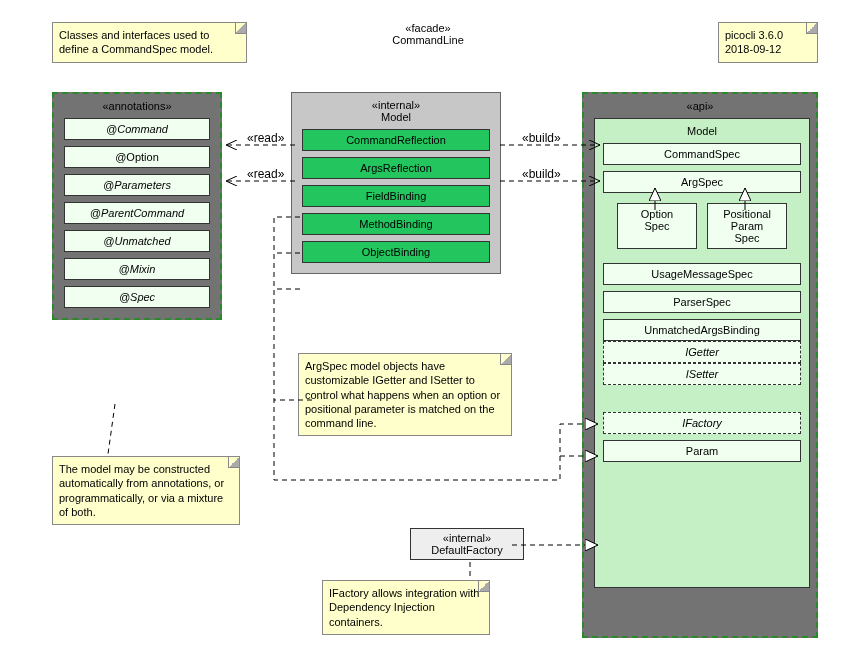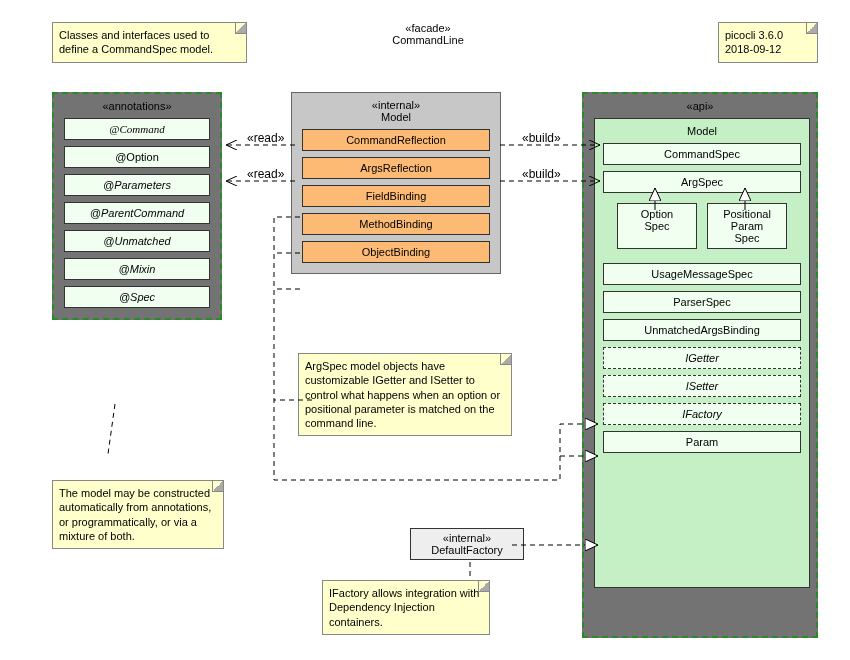--- a/index.html
+++ b/index.html
@@ -59,32 +59,32 @@
     padding: 6px 8px 8px;
   }
   .class-box {
     background: #f1fff1;
     border: 1px solid #333;
     text-align: center;
     padding: 4px 6px;
     margin-top: 6px;
   }
   .class-box-gray {
-    background: #fdba74;
+    background: #22c55e;
     border: 1px solid #333;
     text-align: center;
     padding: 4px 6px;
     margin-top: 6px;
   }
   .iface-box {
     background: #f1fff1;
     border: 1px dashed #333;
     text-align: center;
     padding: 4px 6px;
-    margin-top: 6px;
+    margin-top: 0;
     font-style: italic;
   }
   .facade-header {
     position: absolute;
     text-align: center;
   }
   .sub-pair {
     display:flex; gap:10px; margin-top:10px; justify-content:center;
   }
   .sub-box {
@@ -114,30 +114,30 @@
     <div>picocli 3.6.0</div>
     <div>2018-09-12</div>
   </div>
 
   <div class="note" style="left:52px; top:22px; width:195px;">
     <span>Classes and interfaces used to define a CommandSpec model.</span>
   </div>
 
   <div class="pkg" id="annotationsPkg" style="left:52px; top:92px; width:170px;">
     <div class="stereo">«annotations»</div>
-  <div class="class-box" style="font-style: italic; font-family: Liberation Serif, serif;">@Command</div>
+  <div class="class-box" style="font-style: italic;">@Command</div>
       <div class="class-box" style="">@Option</div>
       <div class="class-box" style="font-style: italic;">@Parameters</div>
       <div class="class-box" style="font-style: italic;">@ParentCommand</div>
       <div class="class-box" style="font-style: italic;">@Unmatched</div>
       <div class="class-box" style="font-style: italic;">@Mixin</div>
       <div class="class-box" style="font-style: italic;">@Spec</div>
     </div>
 
-  <div class="note" style="left:52px; top:456px; width:172px;margin-top:24px;">
+  <div class="note" style="left:52px; top:456px; width:188px;">
     <span>The model may be constructed automatically from annotations, or programmatically, or via a mixture of both.</span>
   </div>
 
   <div class="pkg-internal" id="internalPkg" style="left:291px; top:92px; width:210px;">
     <div style="text-align:center">«internal»</div>
     <div style="text-align:center">Model</div>
   <div class="class-box-gray">CommandReflection</div>
       <div class="class-box-gray">ArgsReflection</div>
       <div class="class-box-gray">FieldBinding</div>
       <div class="class-box-gray">MethodBinding</div>
@@ -160,21 +160,21 @@
 Spec</div>
         <div class="sub-box" style="white-space:pre-line">Positional
 Param
 Spec</div>
       </div>
       <div class="class-box" style="margin-top:14px">UsageMessageSpec</div>
       <div class="class-box">ParserSpec</div>
       <div class="class-box">UnmatchedArgsBinding</div>
       <div class="iface-box">IGetter</div>
       <div class="iface-box">ISetter</div>
-      <div class="iface-box" style="margin-top:6px">IFactory</div>
+      <div class="iface-box" style="margin-top:27px">IFactory</div>
       <div class="class-box">Param</div>
     </div>
   </div>
 
   <div class="small-internal" style="left:410px; top:528px; width:100px;">
     <div>«internal»</div>
     <div>DefaultFactory</div>
   </div>
 
   <div class="note" style="left:322px; top:580px; width:168px;">

